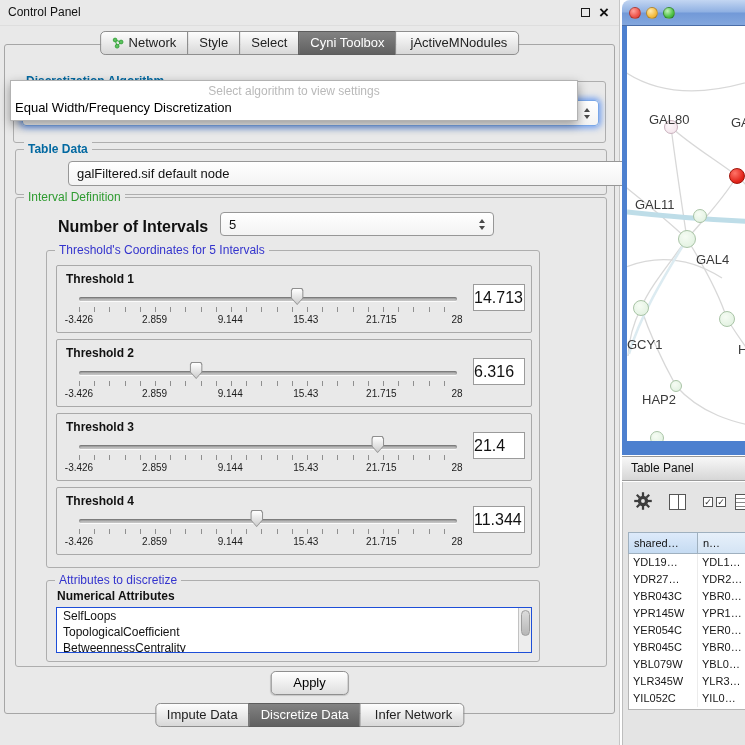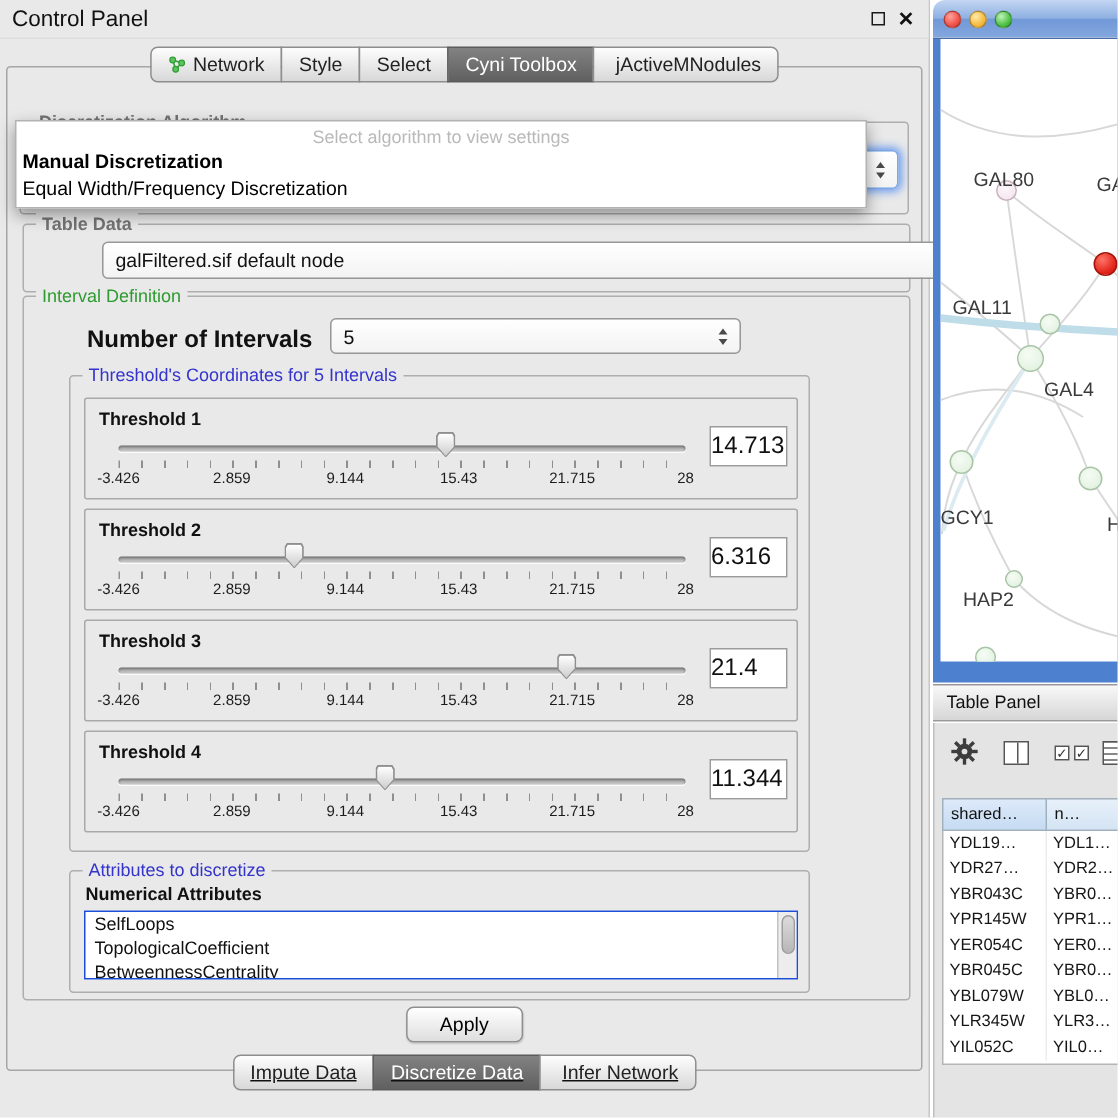--- a/index.html
+++ b/index.html
@@ -5,42 +5,42 @@
   * { margin:0; padding:0; box-sizing:border-box; }
   html,body { width:745px; height:745px; }
   body { position:relative; overflow:hidden; background:#fff;
          font-family:"Liberation Sans", sans-serif; color:#111; }
 
   
   #control-panel { position:absolute; left:0; top:0; width:620px; height:745px;
                    background:#e9e9e9; border-right:1px solid #c6c6c6; }
   .titlebar { position:absolute; left:0; top:0; width:100%; height:26px; background:#e9e9e9;
               border-bottom:1px solid #dedede; }
-  .titlebar .title { position:absolute; left:8px; top:0; line-height:25px; font-size:15px; }
+  .titlebar .title { position:absolute; left:8px; top:0; line-height:25px; font-size:12px; }
   .win-icons { position:absolute; right:10px; top:0; height:25px; display:flex; align-items:center; gap:9px; }
   .float-icon { width:9px; height:9px; border:1.5px solid #1a1a1a; display:inline-block; }
   .close-icon { font-size:17px; font-weight:bold; line-height:1; color:#111; }
 
   .tabs { position:absolute; display:flex; z-index:6; }
   #top-tabs { top:31px; left:50%; transform:translateX(-50%); }
-  #bottom-tabs { top:703px; left:50%; transform:translateX(-50%);text-decoration:underline; }
+  #bottom-tabs { top:703px; left:50%; transform:translateX(-50%); }
   .tab { font-size:13px; color:#222; padding:3px 11px 4px; background:linear-gradient(#fdfdfd,#d8d8d8);
          border:1px solid #8e8e8e; margin-left:-1px; white-space:nowrap; display:flex; align-items:center; gap:5px; }
   .tab:first-child { border-radius:5px 0 0 5px; margin-left:0; }
   .tab:last-child { border-radius:0 5px 5px 0;padding-left:14px; }
   .tab.selected { background:linear-gradient(#828282,#606060); border-color:#5c5c5c; color:#fff; }
   .tab-icon { display:inline-flex; }
 
   .frame { position:absolute; left:4px; top:44px; width:611px; height:670px;
            border:1px solid #a6a6a6; border-radius:3px; background:#e9e9e9; }
 
   .group { position:absolute; border:1px solid #aeaeae; border-radius:3px; }
   .group-title { position:absolute; top:-8px; left:8px; background:#e9e9e9; padding:0 4px;
                  font-size:12px; line-height:14px; white-space:nowrap; }
-  .gt-black { color:#737373; font-weight:bold; }
+  .gt-black { color:#0369a1; font-weight:bold; }
   .gt-green { color:#2e9b30; }
   .gt-blue  { color:#3434cd; }
 
   .combo { position:absolute; background:linear-gradient(#ffffff,#f3f3f3); border:1px solid #979797;
            border-radius:4px; font-size:13px; display:flex; align-items:center; }
   .combo-text { flex:1; padding-left:8px; overflow:hidden; white-space:nowrap; }
   .stepper { width:15px; margin-right:4px; display:flex; flex-direction:column; align-items:center; gap:3px; }
   .arrow-up { width:0; height:0; border-left:3.5px solid transparent; border-right:3.5px solid transparent;
               border-bottom:4.5px solid #4a4a4a; }
   .arrow-down { width:0; height:0; border-left:3.5px solid transparent; border-right:3.5px solid transparent;
@@ -312,21 +312,20 @@
         </div>
       </div>
     </div>
 
     <button id="apply-btn">Apply</button>
   </div>
 
   <div id="algo-popup">
     <div class="placeholder">Select algorithm to view settings</div>
     <div id="algo-options">
-        <div class="option first">Manual Discretization</div>
         <div class="option">Equal Width/Frequency Discretization</div>
       </div>
   </div>
 
   <div id="bottom-tabs" class="tabs">
       <div class="tab">
         <span class="tab-label">Impute Data</span>
       </div>
       <div class="tab selected">
         <span class="tab-label">Discretize Data</span>

